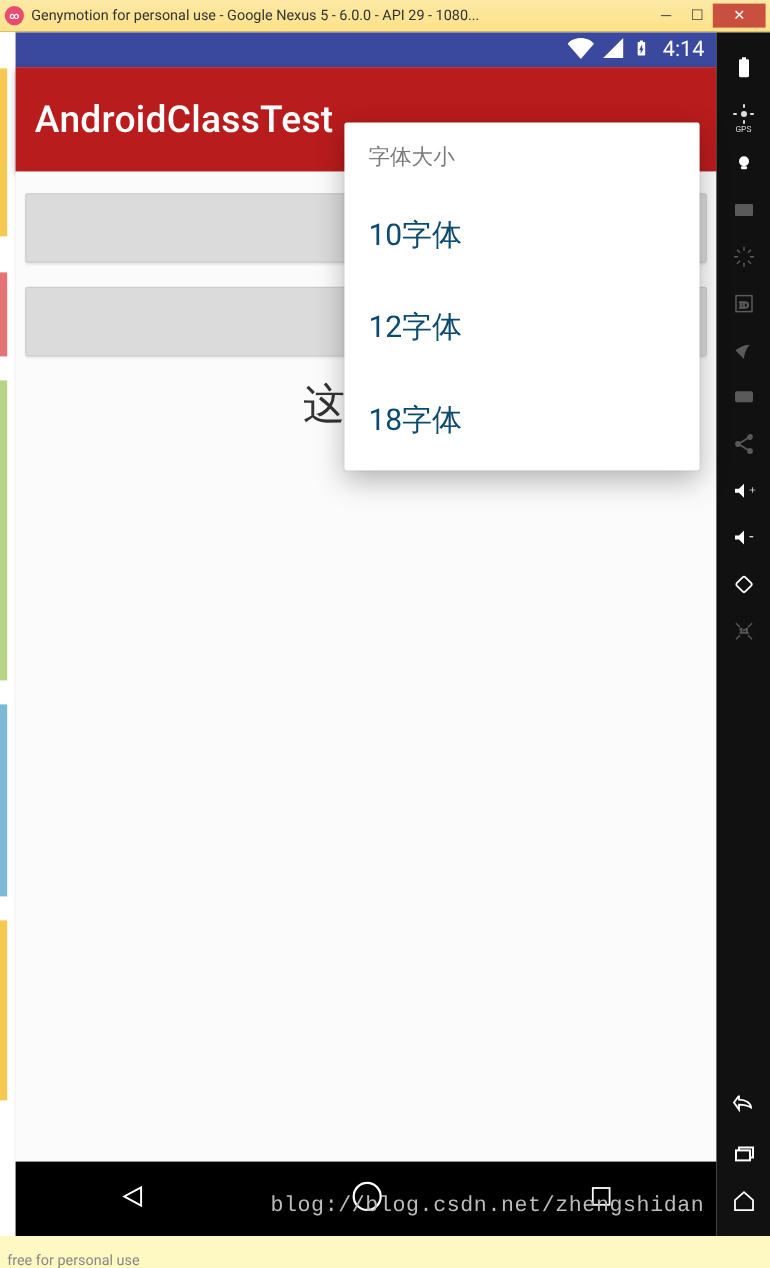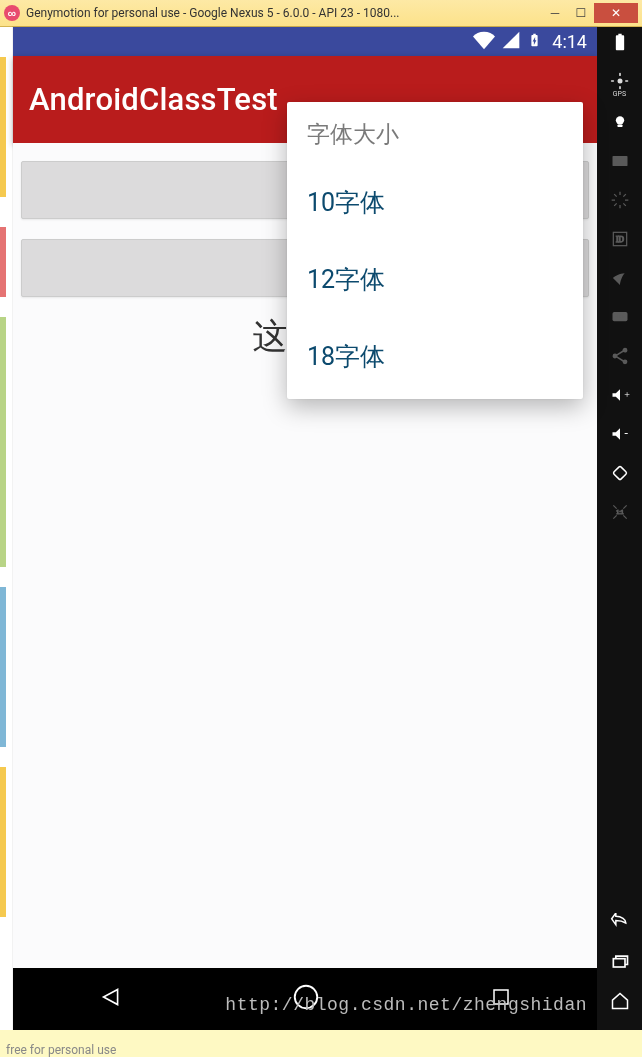--- a/index.html
+++ b/index.html
@@ -121,21 +121,21 @@
       left:287px;
       top:75px;
       width:296px;
       background:#fff;
       box-shadow:0 8px 24px rgba(0,0,0,0.28), 0 0 2px rgba(0,0,0,0.1);
       border-radius:2px;
       padding-bottom:4px;
       overflow:hidden;
     }
     .popup-title{
-      font-size:23px;
+      font-size:18px;
       color:#7a7a7a;
       padding:17px 20px 14px 20px;
       font-family:Liberation Mono, monospace;
     }
     .popup-item{
       font-size:25px;
       color:#0c4a6e;
       padding:22px 20px;
     }
     
@@ -159,39 +159,40 @@
     
     .controlbar {
       position:absolute;
       right:0;top:0;
       width:45px;
       height:1003px;
       background:#111;
       display:flex;
       flex-direction:column;
       align-items:center;
+      padding-top:14px;
       gap:9px;
     }
     .ctrl{
       width:30px;height:30px;
       display:flex;align-items:center;justify-content:center;
       color:#f4f4f4;
       font-family:Liberation Serif, serif;
     }
     .ctrl.dim{color:#5a5a5a;}
     .ctrl svg{width:20px;height:20px;}
     .ctrl-spacer{flex:1;}
     .gps-label{font-size:7px;color:#d8d8d8;line-height:1;margin-top:-14px;}
   </style>
 </head>
 <body>
 
 <div class="titlebar">
   <div class="titlebar-icon">∞</div>
-  <div class="titlebar-text">Genymotion for personal use - Google Nexus 5 - 6.0.0 - API 23 - 1080...</div>
+  <div class="titlebar-text">Genymotion for personal use - Google Nexus 5 - 6.0.0 - API 29 - 1080...</div>
   <div class="titlebar-btns">
     <div class="tbbtn">─</div>
     <div class="tbbtn">☐</div>
     <div class="tbbtn close">✕</div>
   </div>
 </div>
 
 <div class="main-area">
 
   <div class="side-left">
@@ -244,21 +245,21 @@
             <circle cx="12" cy="12" r="9"></circle>
           </svg>
       </span>
       <span class="nav-icon">
         <svg width="24" height="24" viewBox="0 0 24 24" fill="none" stroke="#fff" stroke-width="1.5">
             <rect x="5" y="5" width="14" height="14"></rect>
           </svg>
       </span>
     </div>
 
-    <div class="watermark">http://blog.csdn.net/zhengshidan</div>
+    <div class="watermark">blog://blog.csdn.net/zhengshidan</div>
   </div>
 
   <div class="controlbar">
     <div class="ctrl">
       <svg viewBox="0 0 24 24" fill="#fff">
           <path d="M15.67 4H14V2h-4v2H8.33C7.6 4 7 4.6 7 5.33v15.33C7 21.4 7.6 22 8.33 22h7.33c.74 0 1.34-.6 1.34-1.33V5.33C17 4.6 16.4 4 15.67 4z"></path>
         </svg>
     </div>
     <div class="ctrl">
       <svg viewBox="0 0 24 24" fill="#ddd">

